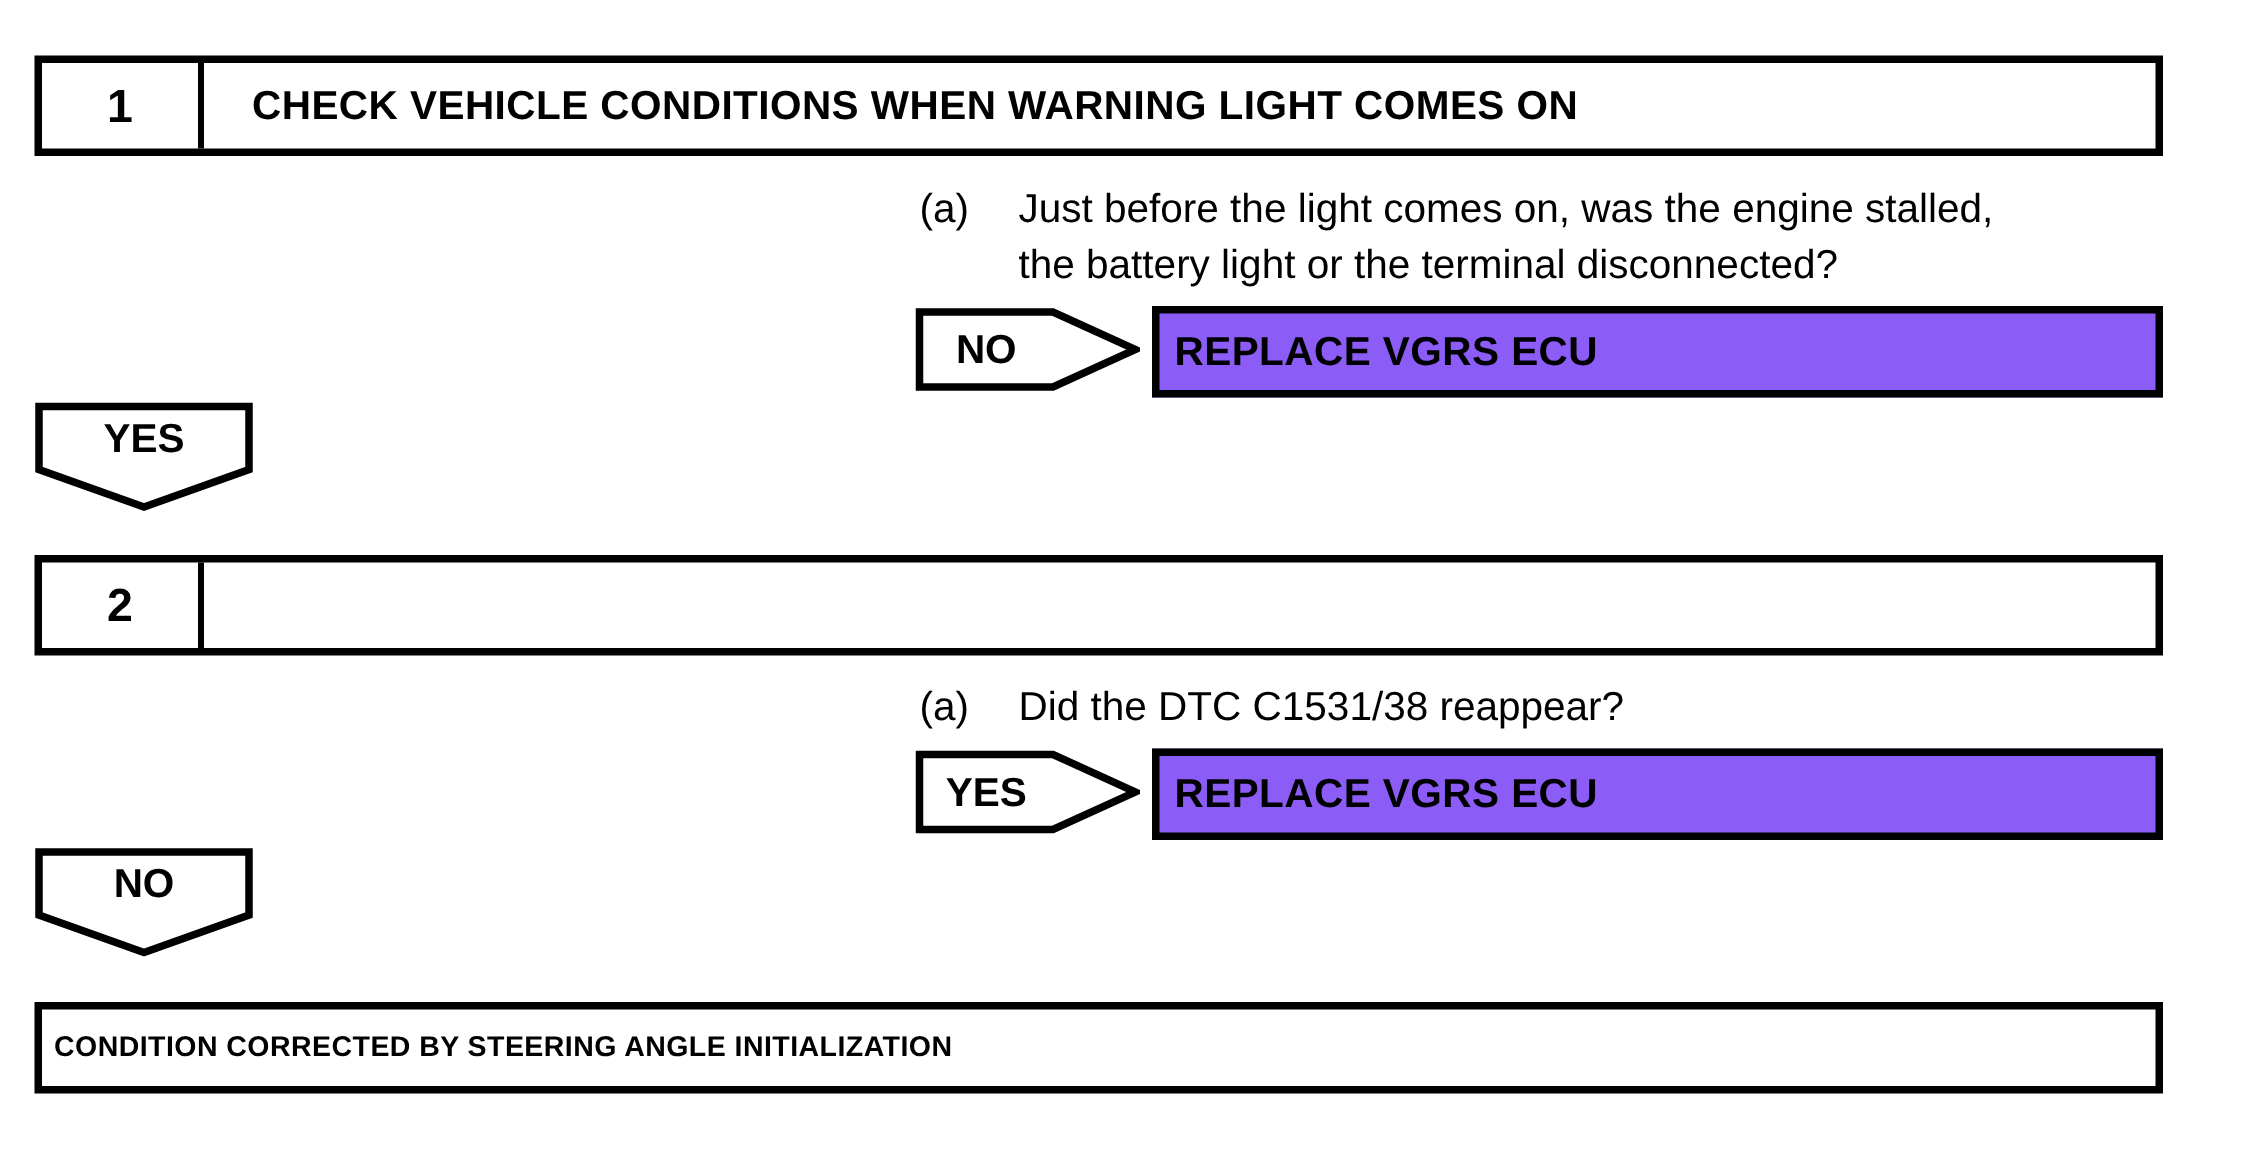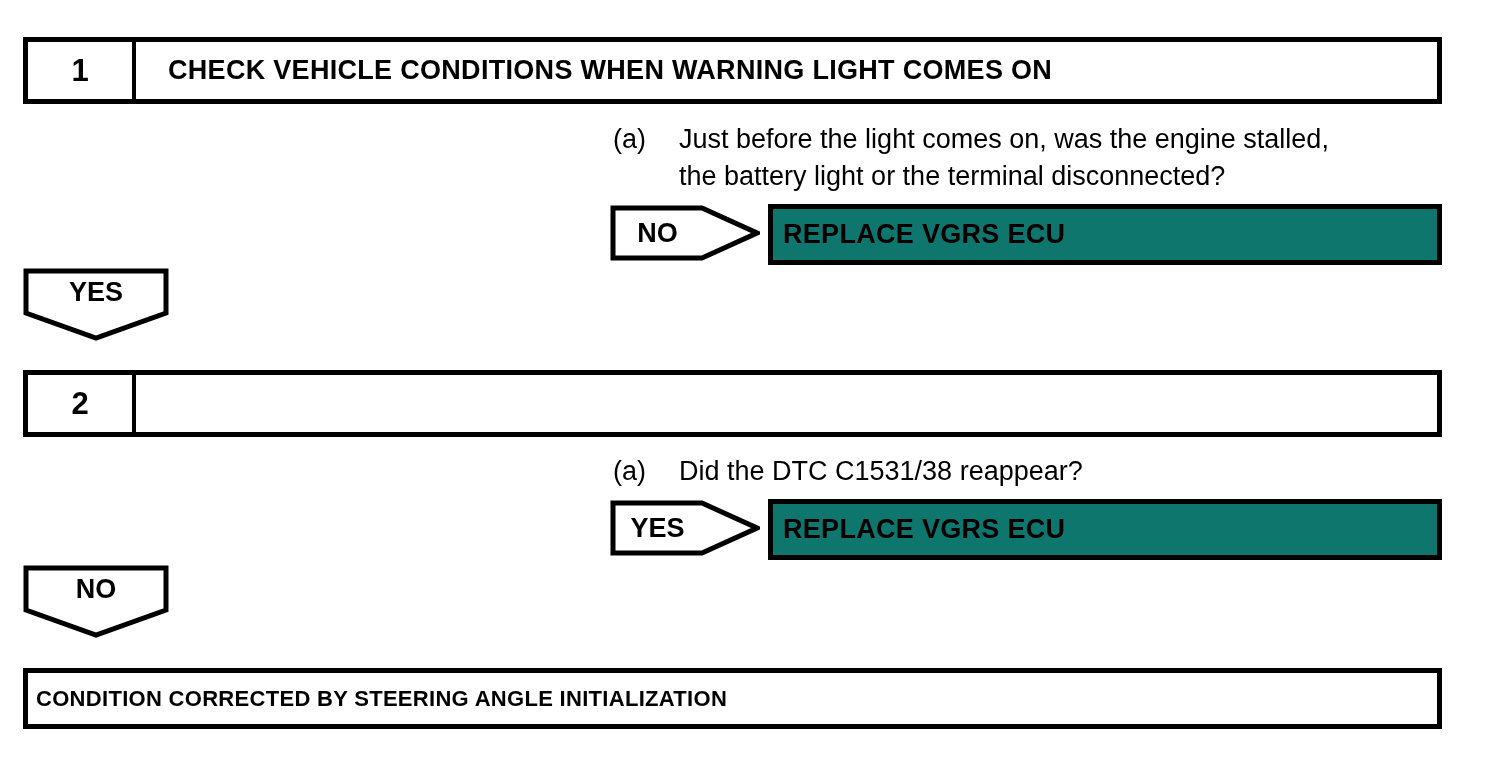--- a/index.html
+++ b/index.html
@@ -27,33 +27,33 @@
   .branch svg { position:absolute; left:0; top:0; display:block; }
   .branch-label {
     position:absolute; left:3px; top:3px; width:89px; height:50px;
     display:flex; align-items:center; justify-content:center;
     font-weight:bold; font-size:27px;
   }
   .result-box {
     position:absolute; left:768px; width:674px; height:61px;
     border:5px solid #000; display:flex; align-items:center;
     padding-left:10px; font-weight:bold; font-size:27px;
-    letter-spacing:0.3px; background:#0f766e; white-space:nowrap;
+    letter-spacing:0.3px; background:#8b5cf6; white-space:nowrap;
   }
   .continue { position:absolute; left:23px; width:146px; height:74px; }
   .continue svg { position:absolute; left:0; top:0; display:block; }
   .continue-label {
     position:absolute; left:3px; top:3px; width:140px; height:42px;
     display:flex; align-items:center; justify-content:center;
     font-weight:bold; font-size:27px;
   }
   .conclusion-box {
     position:absolute; left:23px; top:668px; width:1419px; height:61px;
     border:5px solid #000; display:flex; align-items:center;
-    padding-left:8px; font-weight:bold; font-size:22px;
+    padding-left:8px; font-weight:bold; font-size:19px;
     letter-spacing:0.3px; background:#fff; white-space:nowrap;
   }
 </style>
 </head>
 <body>
 
 <div class="page">
 
   <div class="step-box" style="top:37px;">
     <div class="step-num">1</div>

